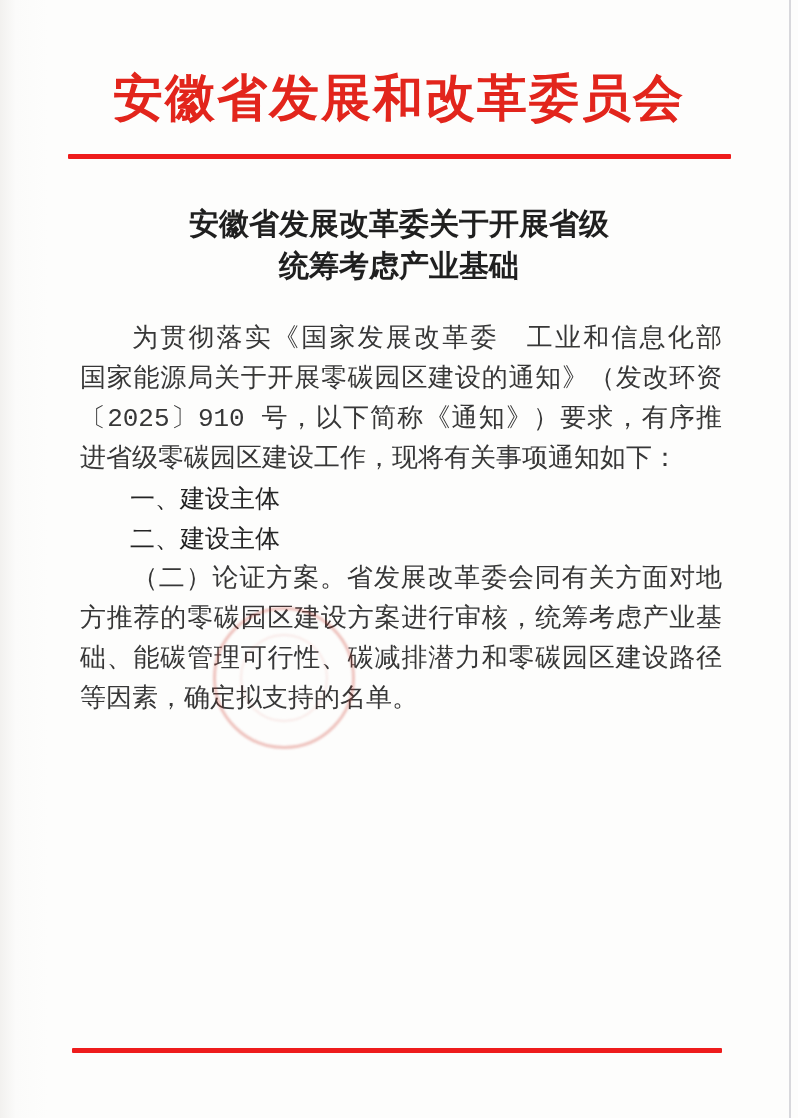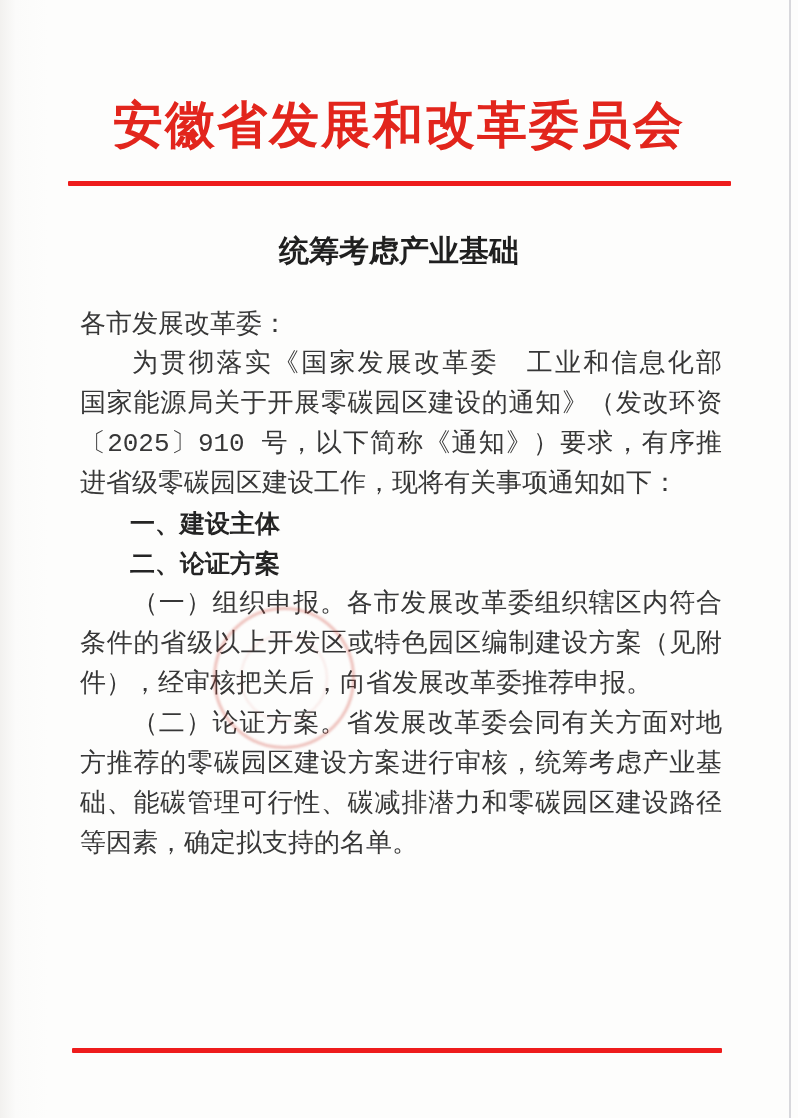--- a/index.html
+++ b/index.html
@@ -10,21 +10,21 @@
   .page {
     position: relative;
     width: 798px;
     height: 1118px;
     overflow: hidden;
     background-color: #fdfdfc;
     background-image: linear-gradient(90deg, #f2f1ef 0px, #fbfbfa 16px, #fdfdfc 48px);
     font-family: "Liberation Serif", "DejaVu Serif", serif;
   }
   .letterhead {
-    padding-top: 94px;
+    padding-top: 67px;
     text-align: center;
   }
   .agency-name {
     color: #e2251c;
     font-weight: bold;
     font-size: 50px;
     line-height: 1.25;
     letter-spacing: 2px;
     white-space: nowrap;
   }
@@ -58,21 +58,21 @@
     font-size: 26px;
     line-height: 40px;
     color: #373737;
     text-align: justify;
   }
   .doc-body p { margin: 0; }
   .salutation { text-indent: 0; }
   .para { text-indent: 2em; font-family: Liberation Mono, monospace; }
   .section-heading {
     text-indent: 2em;
-    font-weight: bold;
+    font-weight: normal;
     color: #242424;
     font-family: "DejaVu Sans", "Liberation Sans", sans-serif;
     font-size: 25px;
   }
   .seal {
     position: absolute;
     left: 213px;
     top: 607px;
     width: 136px;
     height: 136px;
@@ -101,30 +101,29 @@
 <body>
 
 <div class="page">
 
   <div class="letterhead">
     <div class="agency-name">安徽省发展和改革委员会</div>
     <div class="red-rule rule-top"></div>
   </div>
 
   <h1 class="doc-title">
+    <span class="title-line">安徽省发展改革委关于开展省级</span>
     <span class="title-line">统筹考虑产业基础</span>
   </h1>
 
   <div class="doc-body">
-    <p class="salutation">各市发展改革委：</p>
 
   <p class="para">为贯彻落实《国家发展改革委　工业和信息化部　国家能源局关于开展零碳园区建设的通知》（发改环资〔2025〕910 号，以下简称《通知》）要求，有序推进省级零碳园区建设工作，现将有关事项通知如下：</p>
       <p class="section-heading">一、建设主体</p>
-      <p class="section-heading">二、论证方案</p>
-      <p class="para">（一）组织申报。各市发展改革委组织辖区内符合条件的省级以上开发区或特色园区编制建设方案（见附件），经审核把关后，向省发展改革委推荐申报。</p>
+      <p class="section-heading">二、建设主体</p>
       <p class="para">（二）论证方案。省发展改革委会同有关方面对地方推荐的零碳园区建设方案进行审核，统筹考虑产业基础、能碳管理可行性、碳减排潜力和零碳园区建设路径等因素，确定拟支持的名单。</p>
     </div>
 
   <div class="seal"></div>
 
   <div class="red-rule rule-bottom"></div>
 
   <div class="scan-edge"></div>
 
 </div>

